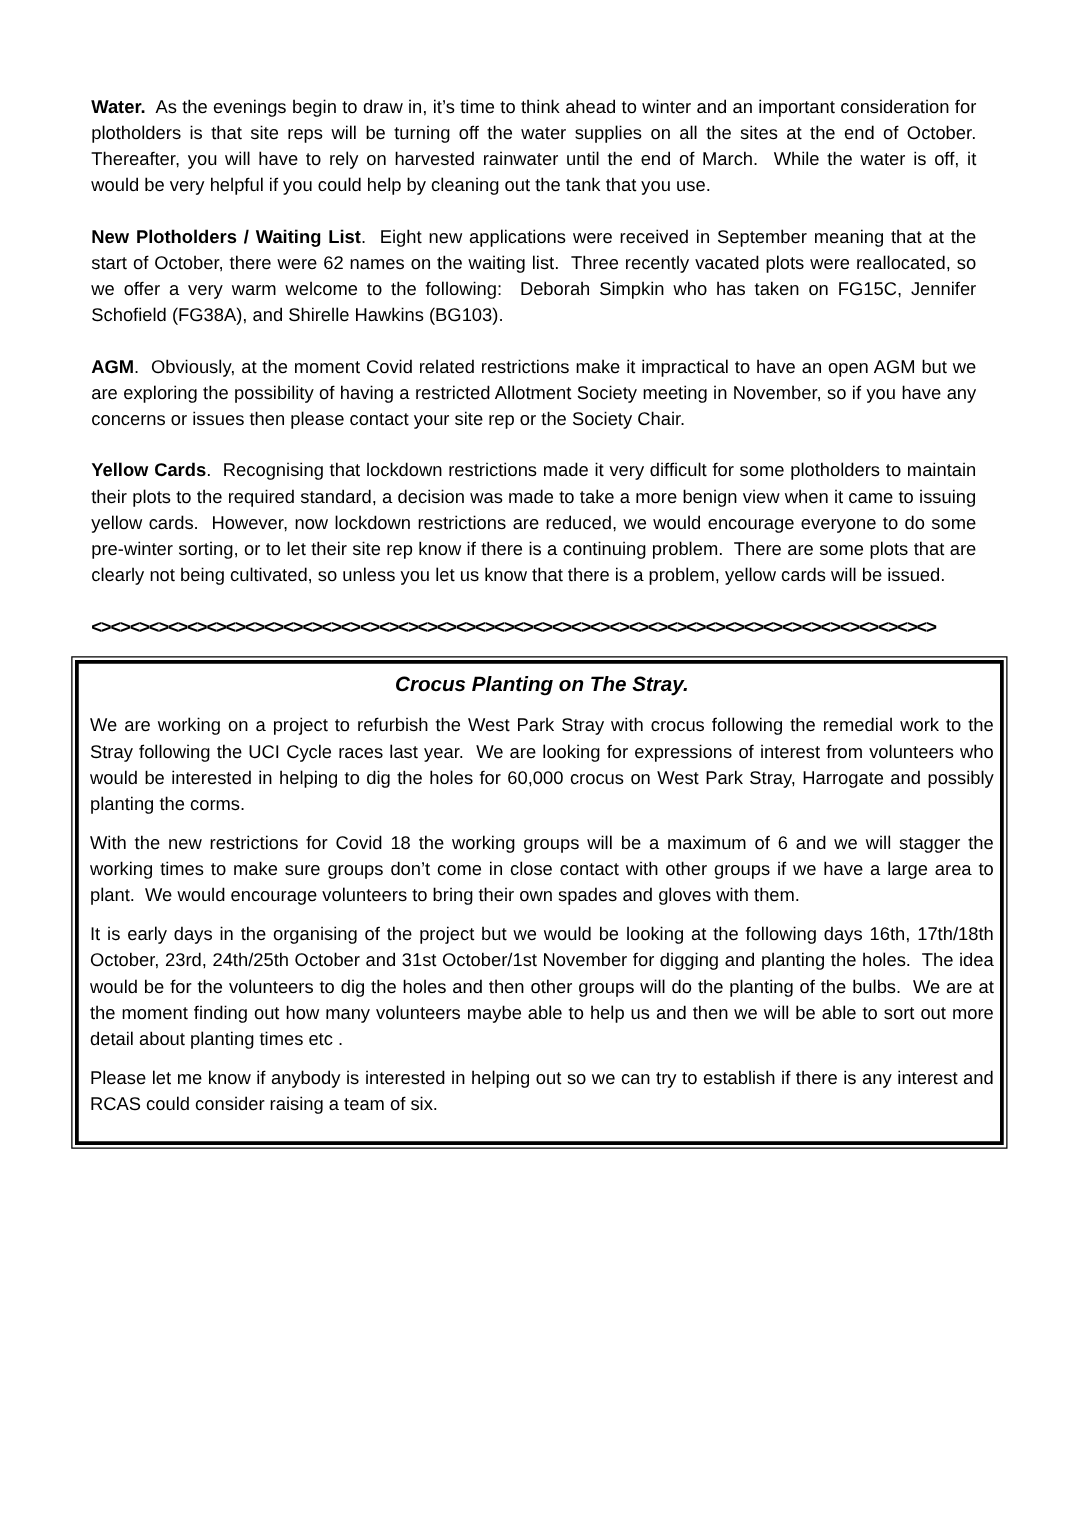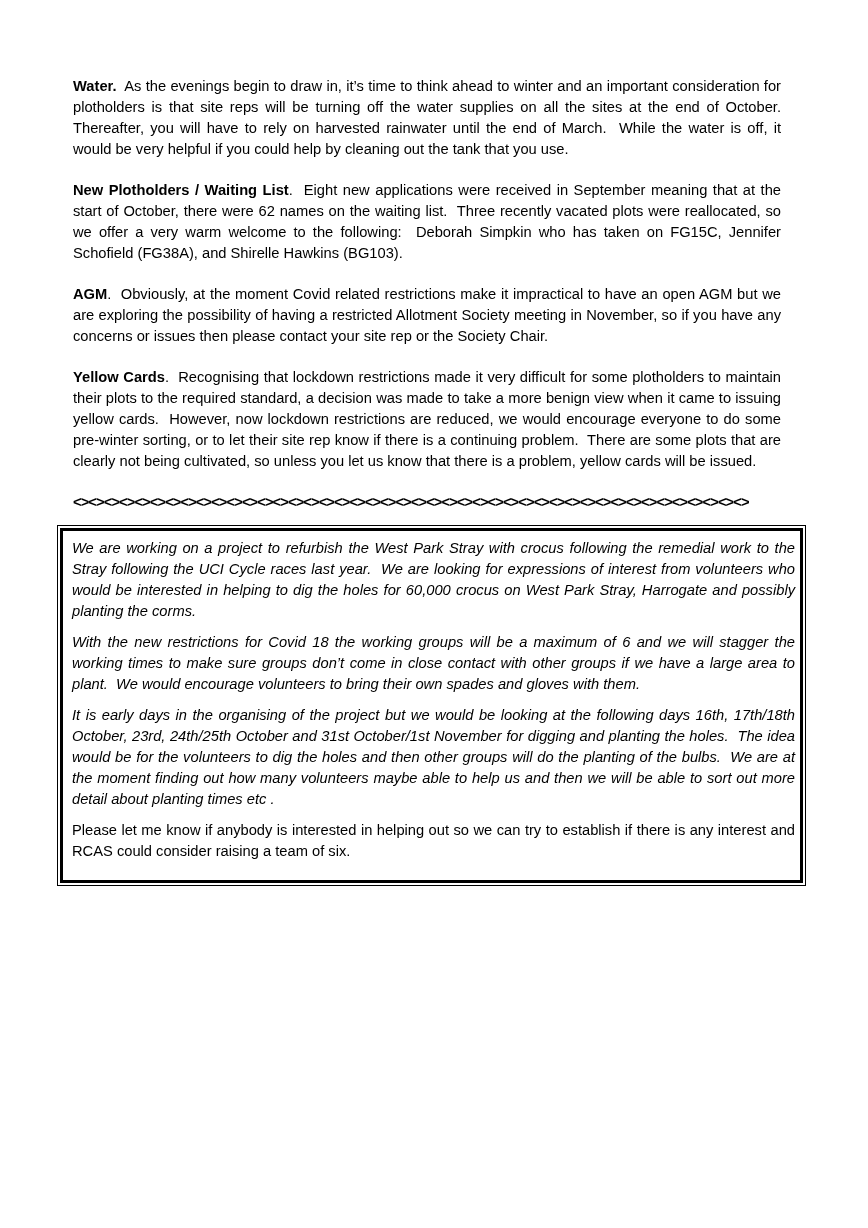--- a/index.html
+++ b/index.html
@@ -41,40 +41,41 @@
     text-align: center;
     font-weight: bold;
     font-style: italic;
     font-size: 16.5px;
   }
   .box-para {
     margin: 0 0 10px 0;
     text-align: justify;
     white-space: pre-wrap;
   }
-  .box-para.italic { font-style: italic; }
+  .box-para.italic { }
   .box-para:last-child { margin-bottom: 0; }
 </style>
 </head>
 <body>
 
 <div class="page">
 
   <p class="para"><b class="lead">Water.</b><span>  As the evenings begin to draw in, it’s time to think ahead to winter and an important consideration for plotholders is that site reps will be turning off the water supplies on all the sites at the end of October.  Thereafter, you will have to rely on harvested rainwater until the end of March.  While the water is off, it would be very helpful if you could help by cleaning out the tank that you use.</span></p>
 
   <p class="para"><b class="lead">New Plotholders / Waiting List</b><span>.  Eight new applications were received in September meaning that at the start of October, there were 62 names on the waiting list.  Three recently vacated plots were reallocated, so we offer a very warm welcome to the following:  Deborah Simpkin who has taken on FG15C, Jennifer Schofield (FG38A), and Shirelle Hawkins (BG103).</span></p>
 
   <p class="para"><b class="lead">AGM</b><span>.  Obviously, at the moment Covid related restrictions make it impractical to have an open AGM but we are exploring the possibility of having a restricted Allotment Society meeting in November, so if you have any concerns or issues then please contact your site rep or the Society Chair.</span></p>
 
   <p class="para"><b class="lead">Yellow Cards</b><span>.  Recognising that lockdown restrictions made it very difficult for some plotholders to maintain their plots to the required standard, a decision was made to take a more benign view when it came to issuing yellow cards.  However, now lockdown restrictions are reduced, we would encourage everyone to do some pre-winter sorting, or to let their site rep know if there is a continuing problem.  There are some plots that are clearly not being cultivated, so unless you let us know that there is a problem, yellow cards will be issued.</span></p>
 
   <p class="separator">&lt;&gt;&lt;&gt;&lt;&gt;&lt;&gt;&lt;&gt;&lt;&gt;&lt;&gt;&lt;&gt;&lt;&gt;&lt;&gt;&lt;&gt;&lt;&gt;&lt;&gt;&lt;&gt;&lt;&gt;&lt;&gt;&lt;&gt;&lt;&gt;&lt;&gt;&lt;&gt;&lt;&gt;&lt;&gt;&lt;&gt;&lt;&gt;&lt;&gt;&lt;&gt;&lt;&gt;&lt;&gt;&lt;&gt;&lt;&gt;&lt;&gt;&lt;&gt;&lt;&gt;&lt;&gt;&lt;&gt;&lt;&gt;&lt;&gt;&lt;&gt;&lt;&gt;&lt;&gt;&lt;&gt;&lt;&gt;&lt;&gt;&lt;&gt;</p>
 
   <div class="box-outer">
     <div class="box-inner">
+      <p class="box-title">Crocus Planting on The Stray.</p>
       <p class="box-para italic">We are working on a project to refurbish the West Park Stray with crocus following the remedial work to the Stray following the UCI Cycle races last year.  We are looking for expressions of interest from volunteers who would be interested in helping to dig the holes for 60,000 crocus on West Park Stray, Harrogate and possibly planting the corms.</p>
       <p class="box-para italic">With the new restrictions for Covid 18 the working groups will be a maximum of 6 and we will stagger the working times to make sure groups don’t come in close contact with other groups if we have a large area to plant.  We would encourage volunteers to bring their own spades and gloves with them.</p>
       <p class="box-para italic">It is early days in the organising of the project but we would be looking at the following days 16th, 17th/18th October, 23rd, 24th/25th October and 31st October/1st November for digging and planting the holes.  The idea would be for the volunteers to dig the holes and then other groups will do the planting of the bulbs.  We are at the moment finding out how many volunteers maybe able to help us and then we will be able to sort out more detail about planting times etc .</p>
       <p class="box-para">Please let me know if anybody is interested in helping out so we can try to establish if there is any interest and RCAS could consider raising a team of six.</p>
     </div>
   </div>
 
 </div>
 
 </body></html>

